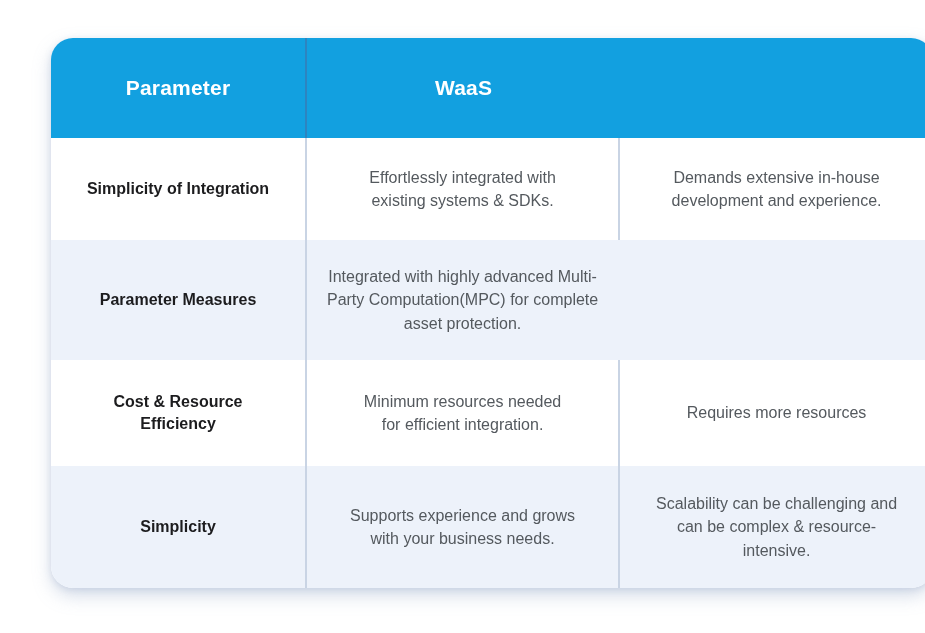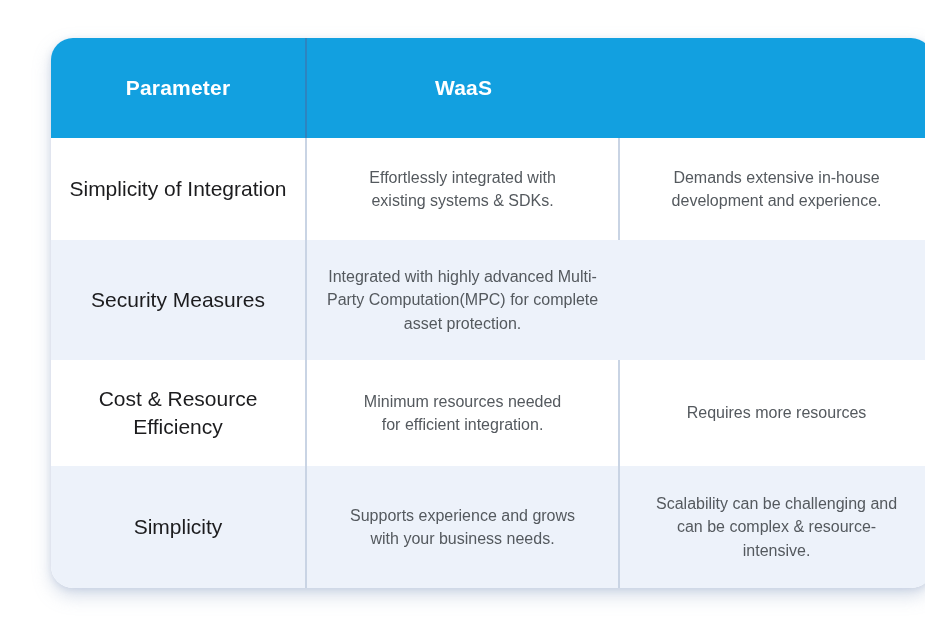--- a/index.html
+++ b/index.html
@@ -59,22 +59,22 @@
     display: flex;
     align-items: center;
     justify-content: center;
     text-align: center;
     padding: 0 14px;
     box-sizing: border-box;
   }
   .cell.c2, .cell.c3 { border-left: 2px solid #C9D4E4; }
   .param {
     color: #1C1C1E;
-    font-weight: normal;
-    font-size: 21px;
+    font-weight: bold;
+    font-size: 16px;
     line-height: 1.35;
   }
   .desc {
     color: #54595E;
     font-size: 16px;
     line-height: 1.45;
   }
   .desc span, .param span { display: inline-block; }
 </style>
 </head>
@@ -95,21 +95,21 @@
       <div class="cell c2 desc">
         <span style="max-width:232px">Effortlessly integrated with existing systems &amp; SDKs.</span>
       </div>
       <div class="cell c3 desc">
         <span style="max-width:238px">Demands extensive in-house development and experience.</span>
       </div>
     </div>
 
     <div class="trow r2 alt">
       <div class="cell c1 param">
-        <span style="max-width:236px">Security Measures</span>
+        <span style="max-width:236px">Parameter Measures</span>
       </div>
       <div class="cell c2 desc">
         <span style="max-width:286px">Integrated with highly advanced Multi-Party Computation(MPC) for complete asset protection.</span>
       </div>
     </div>
 
     <div class="trow r3">
       <div class="cell c1 param">
         <span style="max-width:160px">Cost &amp; Resource Efficiency</span>
       </div>

